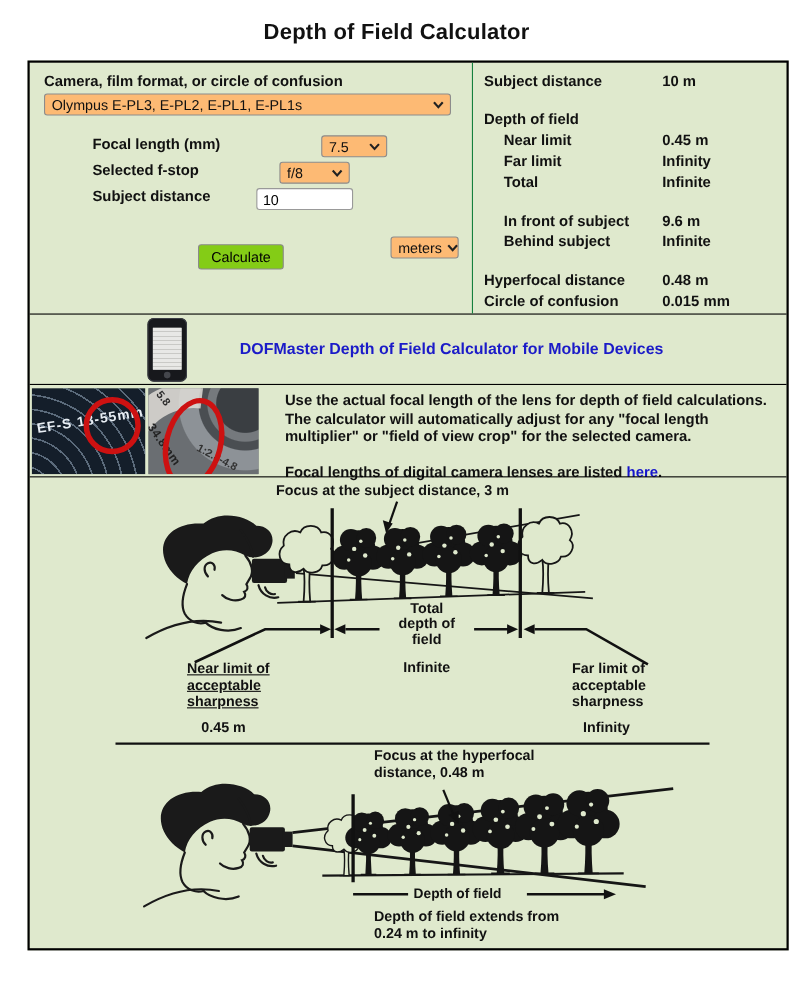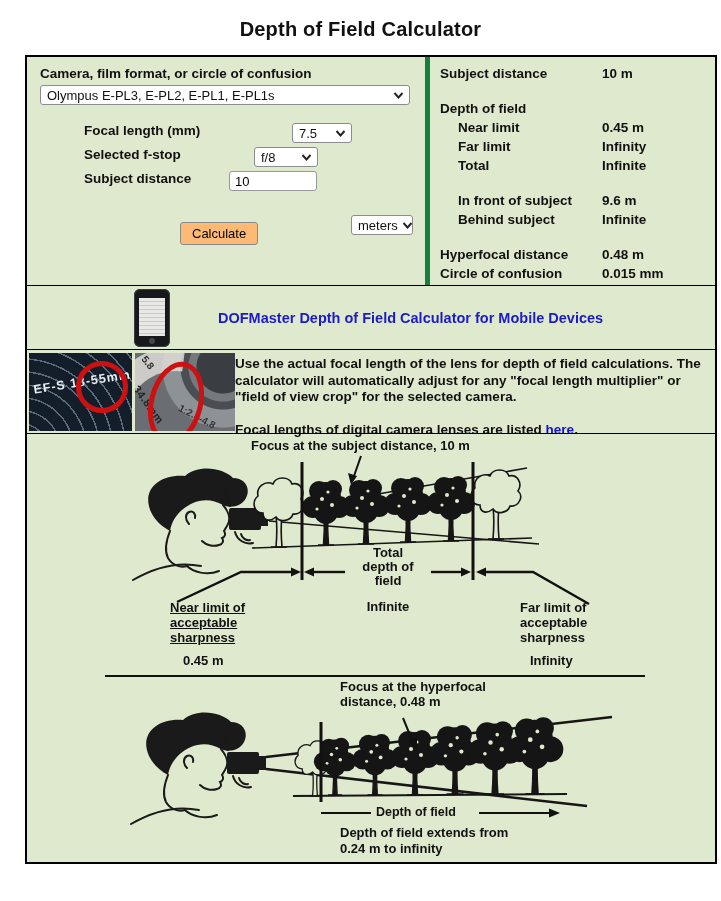--- a/index.html
+++ b/index.html
@@ -6,37 +6,37 @@
   html,body { background:#fff; font-family:"Liberation Sans", sans-serif; color:#111; }
   .page { width:721px; height:901px; position:relative; }
   .title { text-align:center; font-size:20px; font-weight:bold; padding-top:18px; letter-spacing:0.2px; }
 
   .calc-table { position:absolute; left:25px; top:55px; width:692px; border:2px solid #000; background:#dfe9cd; }
   .row { border-top:1px solid #000; }
   .row:first-child { border-top:none; }
 
   
   .row-top { display:flex; height:228px; }
-  .form-cell { width:403px; border-right:5px solid #15803d; padding:9px 12px 0 13px; position:relative; }
+  .form-cell { width:403px; border-right:1px solid #15803d; padding:9px 12px 0 13px; position:relative; }
   .results-cell { flex:1; padding:7px 8px 0 10px; }
 
   .lbl { font-size:13.5px; font-weight:bold; }
-  .select { background:#ffffff; border:1px solid #8c8c8c; border-radius:3px; height:20px;
+  .select { background:#fdba74; border:1px solid #8c8c8c; border-radius:3px; height:20px;
             display:inline-flex; align-items:center; justify-content:space-between;
             padding:0 5px 0 6px; font-size:13px; cursor:default; }
   .chev { width:11px; height:7px; flex:none; margin-left:4px; }
   .camera-select { width:370px; margin-top:4px; }
   .field-row { display:flex; align-items:flex-start; margin-top:4px; height:20px;padding-left:44px; }
   .field-row .lbl { width:170px; }
   .w60 { width:60px;margin-left:38px; } .w64 { width:64px; } .w62 { width:62px;margin-top:44px; }
   .txt-input { width:88px; height:20px; border:1px solid #999; border-radius:3px;
                font-size:13px; padding:0 5px; font-family:"Liberation Sans",sans-serif; background:#fff; }
   .units { margin-left:34px; }
   .calc-btn { margin:31px 0 0 140px; font-size:13px; padding:3px 11px;
-              background:#fdba74; border:1px solid #8a8a8a; border-radius:3px;
+              background:#84cc16; border:1px solid #8a8a8a; border-radius:3px;
               font-family:"Liberation Sans",sans-serif; cursor:pointer; }
 
   .res-row { display:flex; font-size:13.5px; font-weight:bold; height:19px; line-height:19px; }
   .res-row .rl { width:162px; }
   .res-row.indent .rl { padding-left:18px; width:162px; }
   .res-head { font-size:13.5px; font-weight:bold; height:19px; line-height:19px; }
   .spacer16 { height:16px; }
 
   
   .mobile-row { height:64px; display:flex; align-items:center; }
@@ -61,21 +61,21 @@
   .lens2-ring { position:absolute; left:-34px; top:-6px; width:150px; height:150px; border-radius:50%;
            border:24px solid rgba(222,220,214,0.85); border-right-color:transparent; border-bottom-color:transparent;
            transform:rotate(-38deg); }
   .lens2-txt0 { position:absolute; left:6px; top:4px; font-size:10px; color:#2c2c2c; font-weight:bold; transform:rotate(52deg); }
   .lens2-txt { position:absolute; left:6px; top:30px; font-size:11px; color:#222; font-weight:bold;
            transform:rotate(55deg); transform-origin:0 0; white-space:nowrap; letter-spacing:0.5px; }
   .lens2-txt2 { position:absolute; left:42px; top:58px; font-size:10px; color:#333; font-weight:bold;
            transform:rotate(28deg); white-space:nowrap; }
   .red-ellipse { position:absolute; left:14px; top:8px; width:54px; height:84px; border:5px solid #cd1111;
            border-radius:50%; transform:rotate(14deg); }
-  .lens-note { margin-left:0; padding-top:3px; width:468px; font-size:13.5px; font-weight:bold; line-height:16.5px; }
+  .lens-note { margin-left:24px; padding-top:3px; width:468px; font-size:13.5px; font-weight:bold; line-height:16.5px; }
   .lens-note .p2 { margin-top:16px; }
   .inline-link { color:#1414cc; cursor:pointer; }
 
   
   .diagram-row { height:429px; position:relative; }
   .diagram-row svg { position:absolute; left:0; top:0; }
   .dlab { position:absolute; font-size:13px; font-weight:bold; line-height:15px; white-space:pre-line; }
   .center { text-align:center; }
   .cap1 { left:224px; top:4px; white-space:nowrap; }
   .total-lab { left:320px; top:112px; width:82px; line-height:14px; }
@@ -300,21 +300,21 @@
           <line x1="376" y1="284" x2="385" y2="306" stroke="#111" stroke-width="2"></line>
           <polygon points="390,315 381,307 390,303" fill="#111"></polygon>
         </g>
         <g stroke="#111" stroke-width="2.2" fill="#111">
           <line x1="294" y1="379" x2="344" y2="379"></line>
           <line x1="452" y1="379" x2="524" y2="379"></line>
           <polygon points="533,379 522,374.5 522,383.5" stroke="none"></polygon>
         </g>
       </svg>
 
-      <div class="dlab cap1">Focus at the subject distance, 10 m</div>
+      <div class="dlab cap1">Focus at the subject distance, 3 m</div>
       <div class="dlab total-lab center">Total
 depth of
 field</div>
       <div class="dlab near-lab">Near limit of
 acceptable
 sharpness</div>
       <div class="dlab inf-lab center">Infinite</div>
       <div class="dlab far-lab">Far limit of
 acceptable
 sharpness</div>

